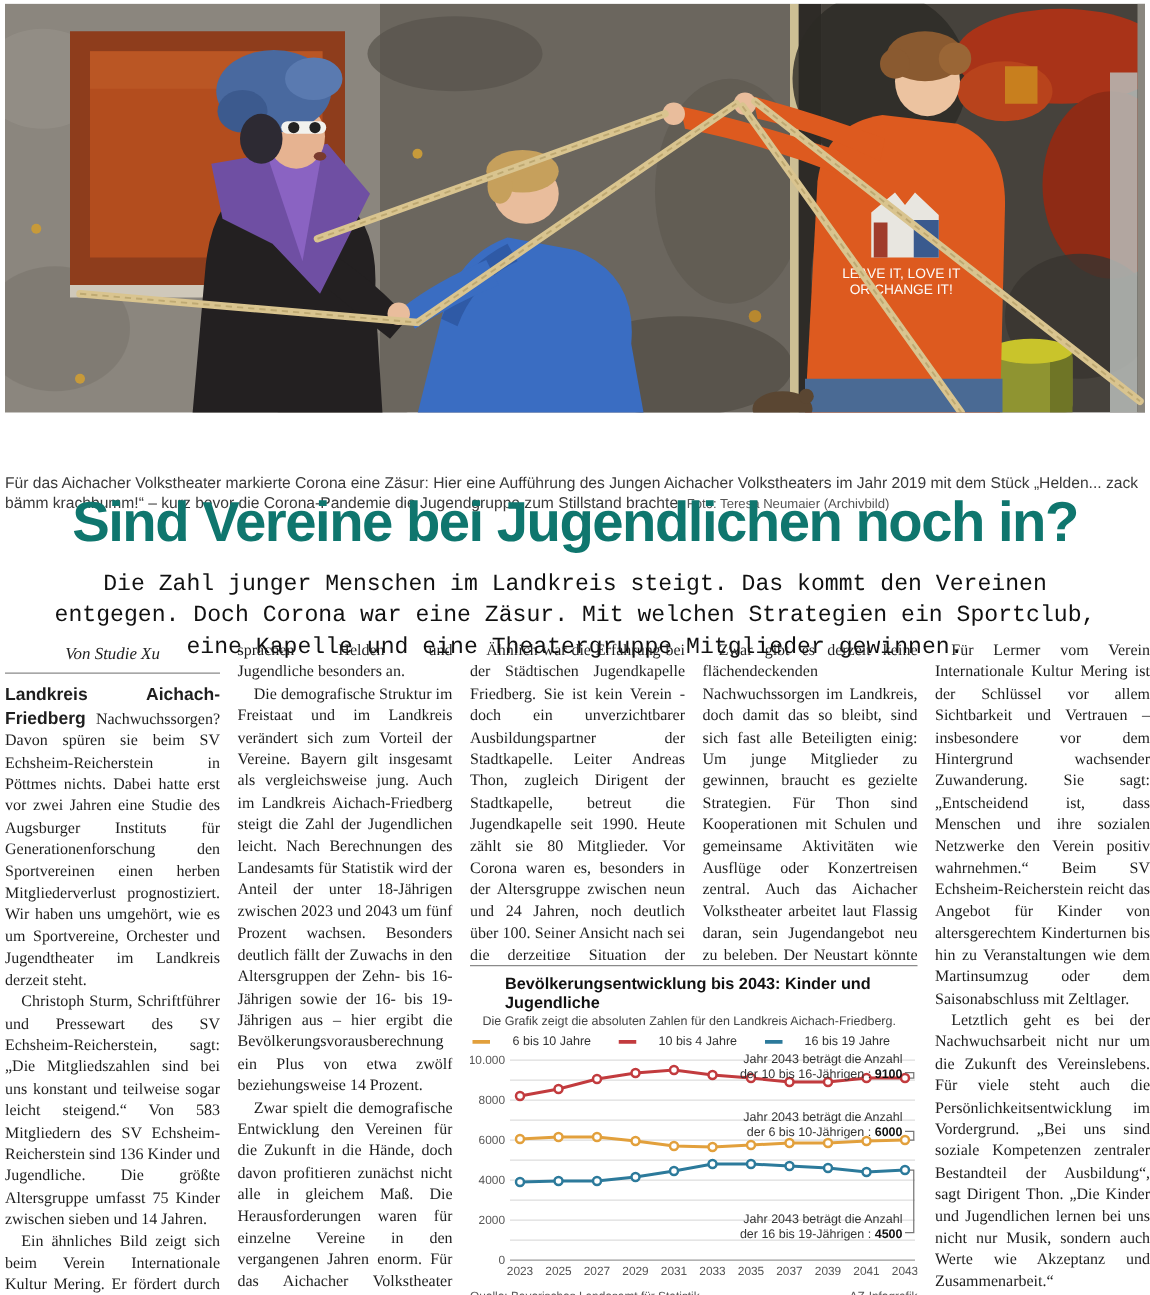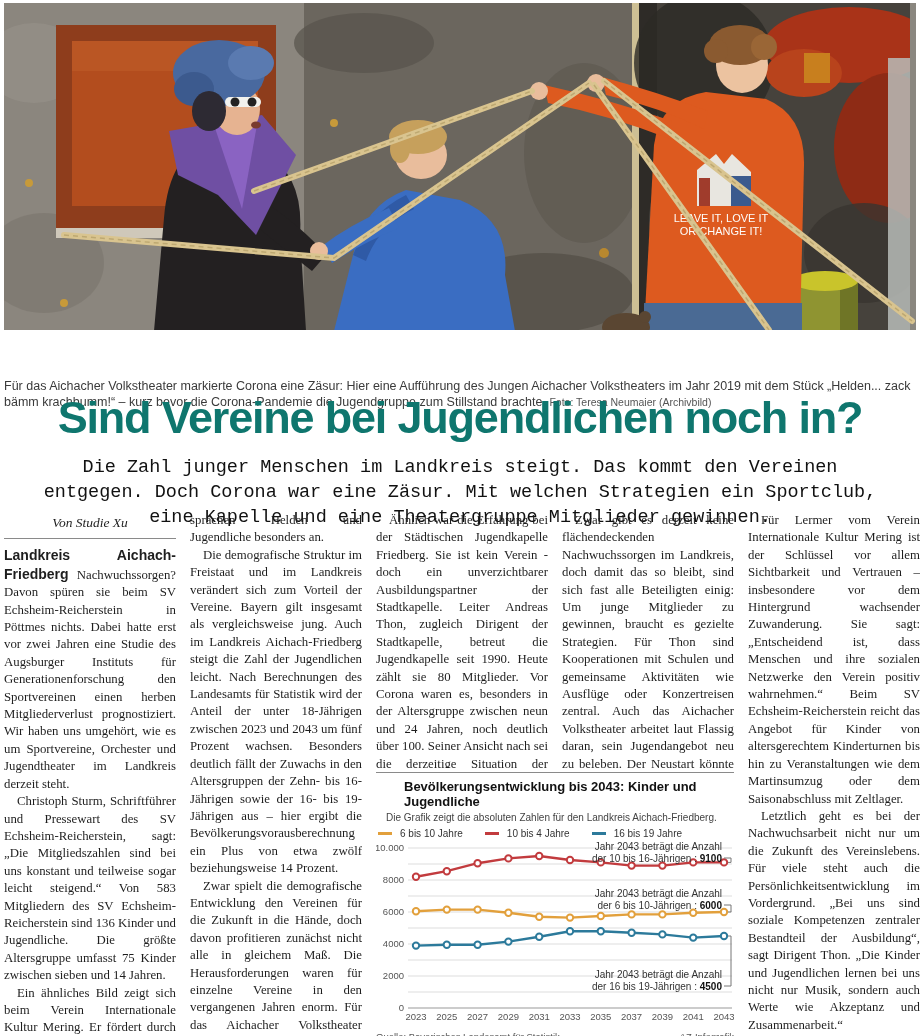--- a/index.html
+++ b/index.html
@@ -20,21 +20,21 @@
   .byline{font-style:italic;text-align:center;font-size:13.5px;padding:2px 0 7px 0;
           border-bottom:1px solid #8a8a8a;margin-bottom:8px;}
   .para{margin:0;}
   .para.ind{text-indent:13px;}
   .lead-in{font-family:"Liberation Sans",sans-serif;font-weight:bold;font-size:14px;}
   .chart{position:absolute;left:376px;top:772px;width:358px;border-top:1px solid #8a8a8a;
          font-family:"Liberation Sans",sans-serif;background:#fff;}
   .chart-title{font-weight:bold;font-size:13px;color:#111;padding-top:6px;margin-left:28px;}
   .chart-subtitle{font-size:10px;color:#444;padding:3px 0 0 10px;}
   .legend{display:flex;gap:22px;font-size:10px;color:#333;margin:5px 0 1px 2px;align-items:center;}
-  .legend-item{display:flex;align-items:center;gap:8px;}
+  .legend-item{display:flex;align-items:center;gap:18px;}
   .dash{display:inline-block;width:14px;height:3px;}
   .source-row{display:flex;justify-content:space-between;font-size:9.5px;color:#555;
               padding:1px 0 4px 0;border-bottom:1px solid #bbb;}
   .tick{font-size:9.5px;fill:#555;}
   .ann{font-size:10px;fill:#333;}
   .ann .val{font-weight:bold;fill:#111;}
 </style>
 </head>
 <body>
 

